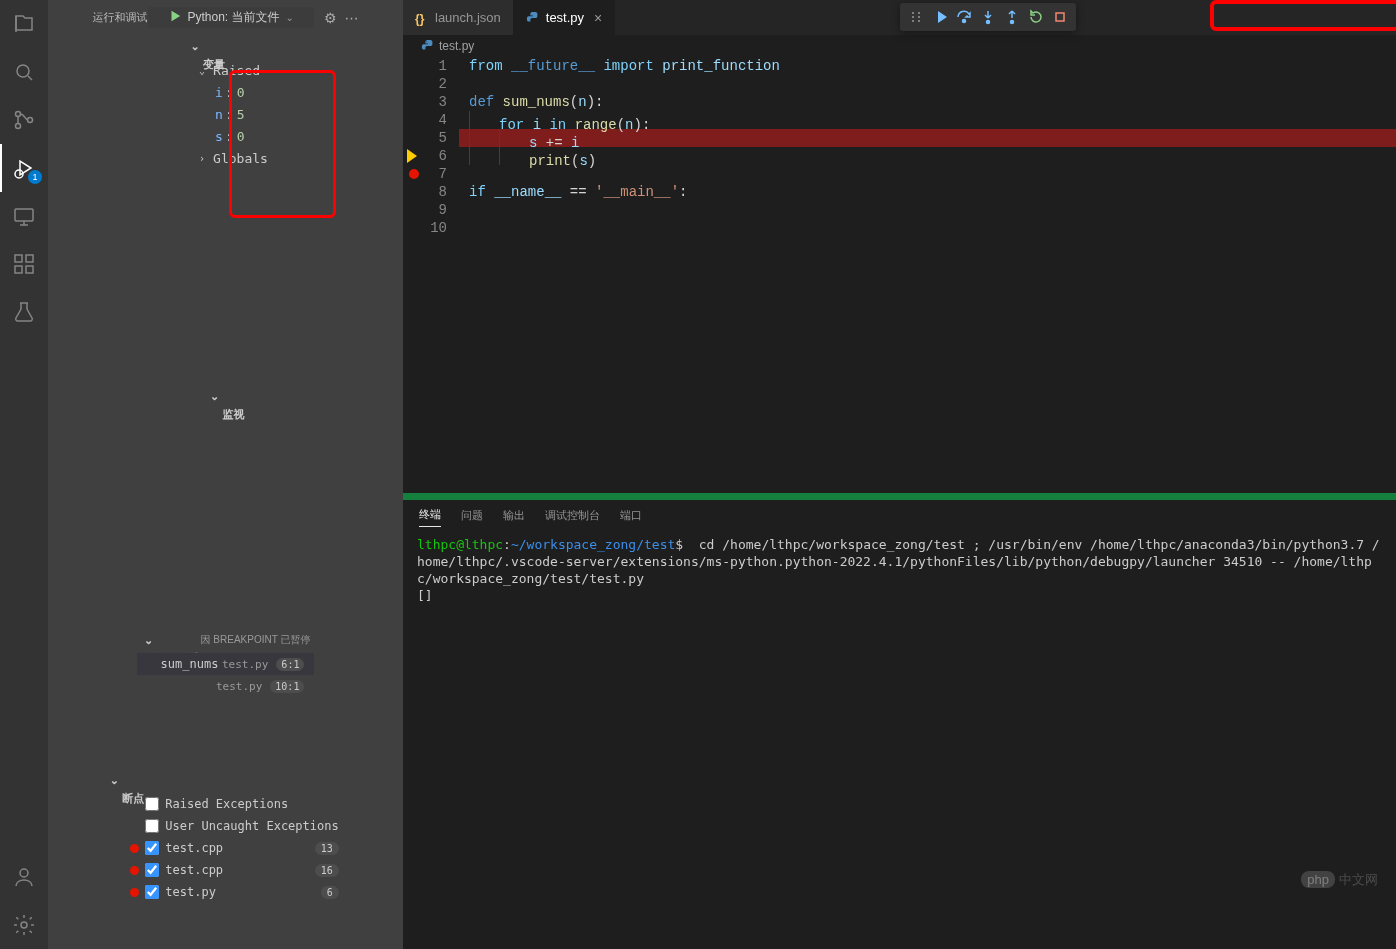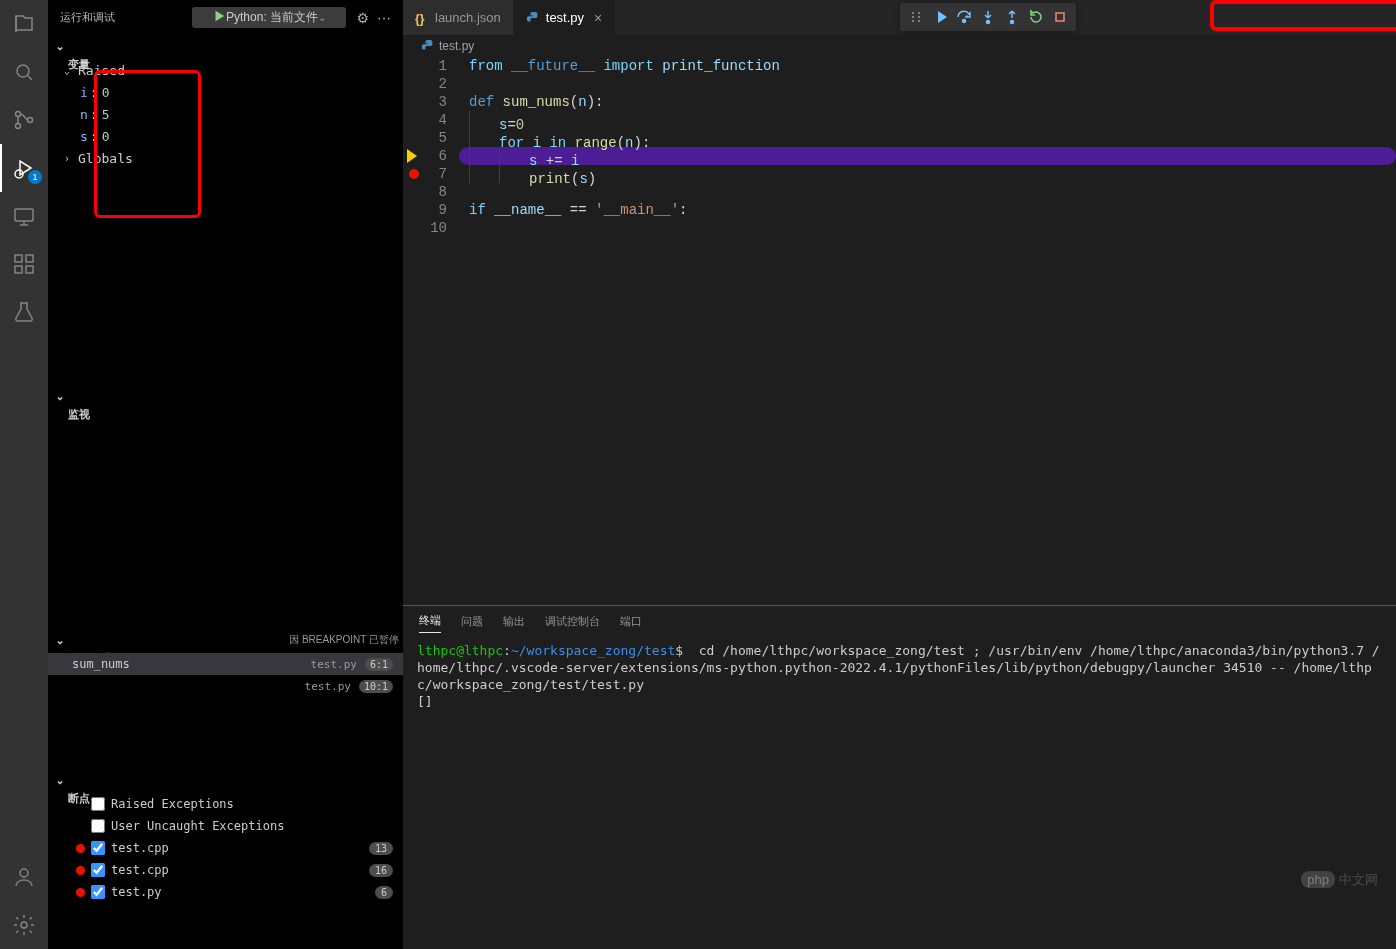--- a/index.html
+++ b/index.html
@@ -31,28 +31,28 @@
 .activity-icon.active::before {
   content: ''; position: absolute; left: 0; top: 0; bottom: 0; width: 2px; background: #fff;
 }
 .badge {
   position: absolute; bottom: 8px; right: 6px;
   background: #007acc; color: #fff; font-size: 9px;
   border-radius: 10px; min-width: 14px; height: 14px;
   display: flex; align-items: center; justify-content: center;
   padding: 0 3px;
 }
-.sidebar { width: 355px; background: #000000; display: flex; flex-direction: column; }
+.sidebar { width: 355px; background: #404040; display: flex; flex-direction: column; align-items: center; }
 .sidebar-header {
   height: 35px; display: flex; align-items: center; padding: 0 12px;
   color: #bbbbbb; font-size: 11px;
 }
 .sidebar-header-title { flex: 1; }
 .debug-config {
-  display: flex; align-items: center; 
+  display: flex; align-items: center; gap: 6px;
   background: #3c3c3c; border-radius: 3px; padding: 2px 20px;
   color: #cccccc; font-size: 12px; cursor: pointer;
 }
 .debug-config .play svg { width: 14px; height: 14px; color: #89d185; }
 .debug-config .chev { font-size: 10px; color: #999; }
 .header-icons { display: flex; gap: 8px; margin-left: 10px; color: #aaaaaa; }
 .header-icons span { cursor: pointer; font-size: 14px; }
 .panel-section { display: flex; flex-direction: column; }
 .section-header {
   height: 22px; display: flex; align-items: center;
@@ -123,26 +123,26 @@
 }
 .gutter { width: 56px; text-align: right; color: #858585; padding-right: 12px; user-select: none; position: relative; }
 .gutter-line { height: 18px; position: relative; }
 .gutter-line .bp { position: absolute; left: 6px; top: 4px; width: 10px; height: 10px; background: #e51400; border-radius: 50%; }
 .gutter-line .arrow {
   position: absolute; left: 4px; top: 2px; width: 0; height: 0;
   border-left: 10px solid #ffcc00; border-top: 7px solid transparent; border-bottom: 7px solid transparent;
 }
 .code { flex: 1; position: relative; }
 .code-line { height: 18px; white-space: pre; padding-left: 10px; }
-.code-line.current { background: #4c1d95; border-radius: 9px; }
+.code-line.current { background: #7f1d1d; }
 .indent { display: inline-block; width: 30px; border-left: 1px solid #404040; height: 18px; }
 .kw { color: #7dd3fc; } .fn { color: #dcdcaa; } .var { color: #9cdcfe; } .str { color: #ce9178; margin-top: 48px; }
 .num { color: #b5cea8; } .op { color: #d4d4d4; } .def { color: #569cd6; } .cm { color: #d4d4d4; }
 .term-panel {
-  height: 344px; background: #1e1e1e; border-top: 1px solid #15803d;
+  height: 456px; background: #1e1e1e; border-top: 7px solid #15803d;
   display: flex; flex-direction: column;
 }
 .term-tabs {
   height: 30px; display: flex; align-items: center; gap: 20px; padding: 0 16px;
   font-size: 11px; color: #969696;
 }
 .term-tab { cursor: pointer; padding: 4px 0; }
 .term-tab.active { color: #e7e7e7; border-bottom: 1px solid #e7e7e7; }
 .term-body {
   flex: 1; padding: 6px 14px; font-family: Consolas, monospace;
@@ -433,21 +433,20 @@
           <div class="gutter-line"><span class="arrow"></span>6</div>
           <div class="gutter-line"><span class="bp"></span>7</div>
           <div class="gutter-line">8</div>
           <div class="gutter-line">9</div>
           <div class="gutter-line">10</div>
         </div>
       <div class="code" id="code">
           <div class="code-line"><span class="kw">from</span><span class="cm"> </span><span class="def">__future__</span><span class="cm"> </span><span class="kw">import</span><span class="cm"> </span><span class="var">print_function</span></div>
           <div class="code-line"></div>
           <div class="code-line"><span class="def">def </span><span class="fn">sum_nums</span><span class="cm">(</span><span class="var">n</span><span class="cm">)</span><span class="cm">:</span></div>
-          <div class="code-line"><span class="indent"></span><span class="var">s</span><span class="op">=</span><span class="num">0</span></div>
           <div class="code-line"><span class="indent"></span><span class="kw">for</span><span class="cm"> </span><span class="var">i</span><span class="cm"> </span><span class="kw">in</span><span class="cm"> </span><span class="fn">range</span><span class="cm">(</span><span class="var">n</span><span class="cm">)</span><span class="cm">:</span></div>
           <div class="code-line current"><span class="indent"></span><span class="indent"></span><span class="var">s</span><span class="cm"> </span><span class="op">+=</span><span class="cm"> </span><span class="var">i</span></div>
           <div class="code-line"><span class="indent"></span><span class="indent"></span><span class="fn">print</span><span class="cm">(</span><span class="var">s</span><span class="cm">)</span></div>
           <div class="code-line"></div>
           <div class="code-line"><span class="kw">if</span><span class="cm"> </span><span class="var">__name__</span><span class="cm"> </span><span class="op">==</span><span class="cm"> </span><span class="str">'__main__'</span><span class="cm">:</span></div>
         </div>
     </div>
 
     <div class="term-panel">
       <div class="term-tabs" id="term-tabs">

